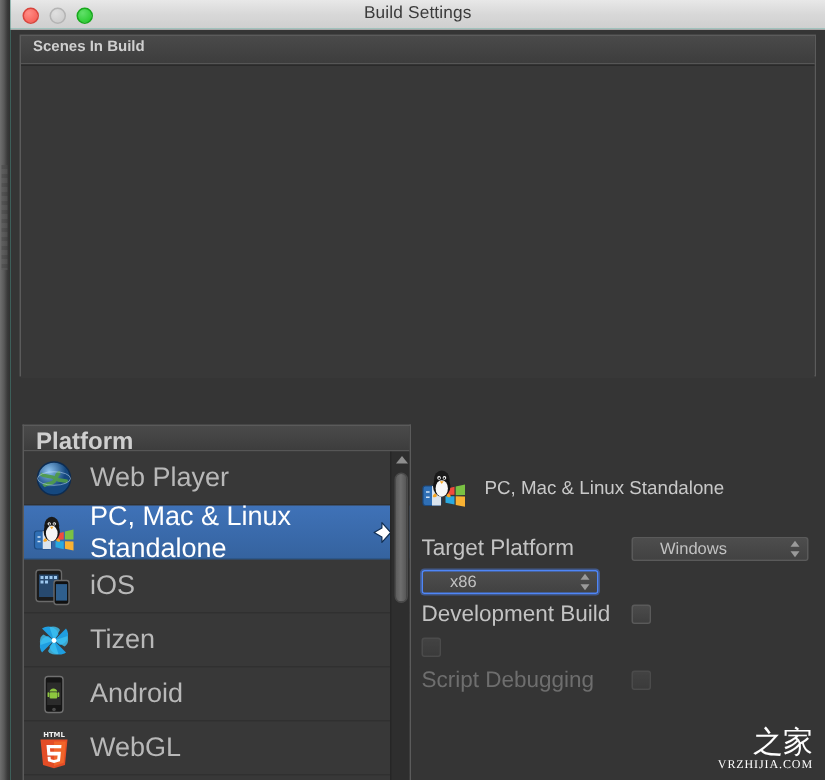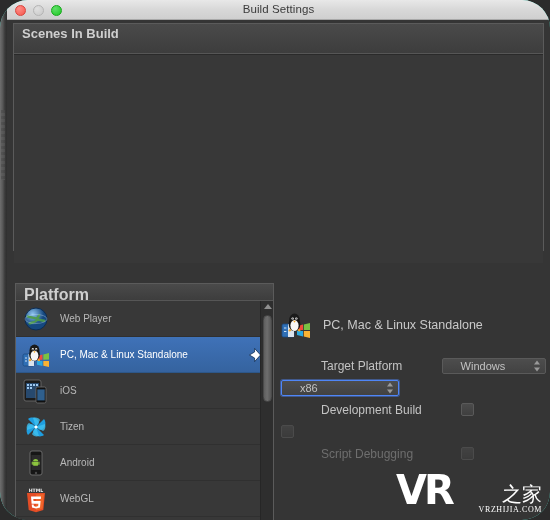--- a/index.html
+++ b/index.html
@@ -13,21 +13,20 @@
     overflow: hidden;
     font-family: "Liberation Sans", sans-serif;
     -webkit-font-smoothing: antialiased;
   }
   .window {
     position: relative;
     width: 550px;
     height: 520px;
     background: #5eead4;
     overflow: hidden;
-    border-radius: 28px;
   }
   
   .bg-sliver {
     position: absolute;
     left: 0; top: 0;
     width: 7px; height: 520px;
     background: linear-gradient(to right, #6f6f6f 0%, #585858 38%, #3a3a3a 70%, #2e2e2e 100%);
   }
   .bg-sliver-marks {
     position: absolute;
@@ -79,25 +78,25 @@
   
   .scenes-box {
     position: absolute;
     left: 6px; top: 3px;
     width: 531px; height: 228px;
     border: 1px solid #5b5b5b;
     box-sizing: border-box;
     background: #2f2f2f;
   }
   .scenes-header {
-    height: 30px;
+    height: 19px;
     background: linear-gradient(to bottom, #4a4a4a, #3d3d3d);
     border-bottom: 1px solid #565656;
     color: #cfcfcf;
-    font-size: 13px;
+    font-size: 10px;
     font-weight: bold;
     padding: 2px 0 0 8px;
     box-sizing: border-box;
   }
   .scenes-body {
     height: 209px;
     background: #383838;
     border-top: 1px solid #2a2a2a;
     box-sizing: border-box;
   }
@@ -155,21 +154,21 @@
     box-sizing: border-box;
     padding-left: 6px;
     cursor: default;
   }
   .plat-row.selected {
     background: linear-gradient(to bottom, #3f72b8, #35639f);
     border-bottom: 1px solid #2d5party;
     border-bottom-color: #2d5789;
   }
   .plat-row .plat-label {
-    font-size: 10px;
+    font-size: 18px;
     color: #b8b8b8;
     margin-left: 10px;
   }
   .plat-row.selected .plat-label { color: #ffffff; }
   .plat-icon {
     width: 28px; height: 28px;
     position: relative;
     flex: 0 0 28px;
   }
   .unity-mark {
@@ -226,23 +225,22 @@
   }
   .settings-rows { margin-top: 14px; }
   .srow {
     display: flex;
     align-items: center;
     height: 19px;
     margin-bottom: 3px;
   }
   .srow-label {
     width: 140px;
-    font-size: 12px;
+    font-size: 15px;
     color: #c3c3c3;
-    margin-left: 40px;
   }
   .srow-label.accent { color: #4f86f7; }
   .srow-label.dim { color: #6e6e6e; }
   .dropdown {
     position: relative;
     width: 118px;
     height: 16px;
     background: linear-gradient(to bottom, #4d4d4d, #424242);
     border: 1px solid #5a5a5a;
     border-radius: 2px;
@@ -537,19 +535,18 @@
 
         <div class="srow">
           <span class="srow-label dim">Script Debugging</span>
           <div class="checkbox dim"></div>
         </div>
 
       </div>
     </div>
 
     <div class="watermark">
-      <span class="wm-vr">VR</span>
       <span class="wm-cn">之家</span>
       <span class="wm-sub">VRZHIJIA.COM</span>
     </div>
 
   </div>
 </div>
 
 </body></html>

